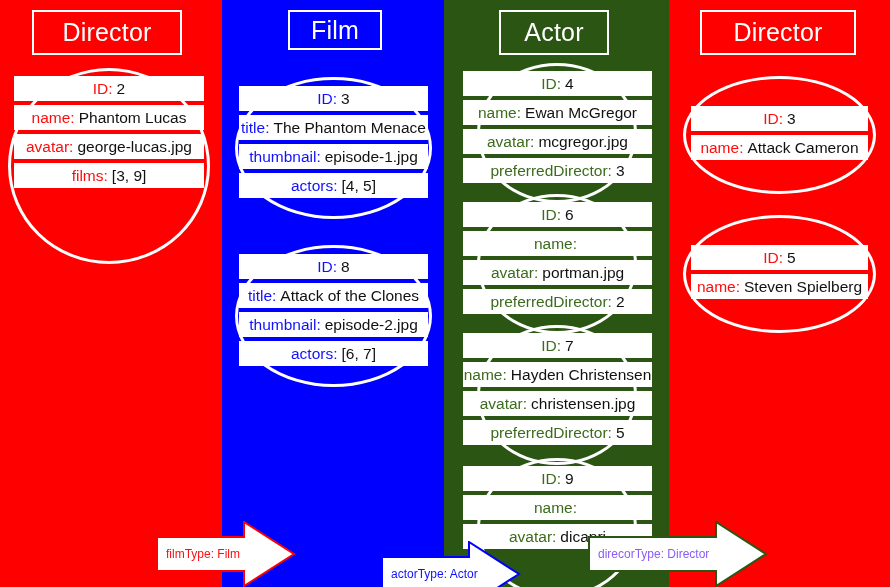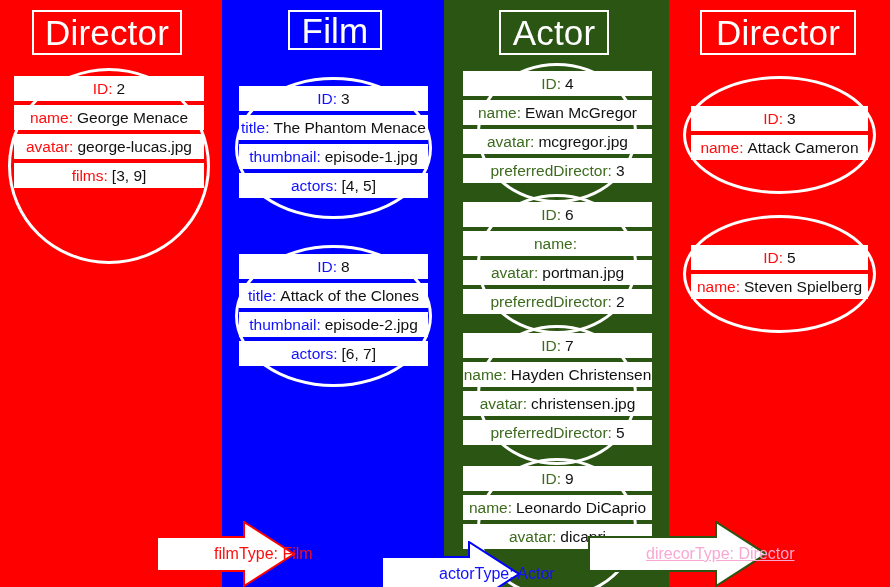--- a/index.html
+++ b/index.html
@@ -17,21 +17,21 @@
   .lane.red1{left:0;width:222px;background:#FF0000;}
   .lane.blue{left:222px;width:222px;background:#0000FF;}
   .lane.green{left:444px;width:225px;background:#2B5513;}
   .lane.red2{left:669px;width:221px;background:#FF0000;}
 
   
   .title-box{
     position:absolute;
     border:2px solid #ffffff;
     color:#ffffff;
-    font-size:35px;
+    font-size:25px;
     line-height:1;
     display:flex;align-items:center;justify-content:center;
     letter-spacing:.2px;
     background:transparent;
     box-sizing:border-box;
     white-space:nowrap;
   }
 
   
   .record{position:absolute;}
@@ -67,28 +67,27 @@
   .arrow-shape{
     position:absolute;
     left:0;top:0;
   }
   .arrow-label{
     position:absolute;
     display:flex;align-items:center;
     height:34px;
     padding:0 6px;
     box-sizing:border-box;
-    font-size:16px;
+    font-size:12px;
     white-space:nowrap;
     z-index:3;
-    margin-left:48px;
   }
   .lbl-red{color:#FF0D0D;}
   .lbl-blue{color:#1111FF;}
-  .lbl-green{color:#f9a8d4;text-decoration:underline;}
+  .lbl-green{color:#8b5cf6;}
 </style>
 </head>
 <body>
 
 <div id="stage">
 
   <div class="lane red1"></div>
   <div class="lane blue"></div>
   <div class="lane green"></div>
   <div class="lane red2"></div>
@@ -100,21 +99,21 @@
 
   <div class="record red-lane" style="left:14px;top:76px;width:190px;">
     <div class="ring" style="left:-6px;top:-8px;width:202px;height:196px;"></div>
     <div class="fields">
       <div class="field">
         <span class="k">ID:</span>
         <span class="v">2</span>
       </div>
       <div class="field">
         <span class="k">name:</span>
-        <span class="v">George Menace</span>
+        <span class="v">Phantom Lucas</span>
       </div>
       <div class="field">
         <span class="k">avatar:</span>
         <span class="v">george-lucas.jpg</span>
       </div>
       <div class="field">
         <span class="k">films:</span>
         <span class="v">[3, 9]</span>
       </div>
     </div>
@@ -231,21 +230,20 @@
 
   <div class="record green-lane" style="left:463px;top:466px;width:189px;">
     <div class="ring" style="left:14px;top:-8px;width:160px;height:140px;"></div>
     <div class="fields">
       <div class="field">
         <span class="k">ID:</span>
         <span class="v">9</span>
       </div>
       <div class="field">
         <span class="k">name:</span>
-        <span class="v">Leonardo DiCaprio</span>
       </div>
       <div class="field">
         <span class="k">avatar:</span>
         <span class="v">dicapri</span>
       </div>
     </div>
   </div>
 
   <div class="record red-lane" style="left:691px;top:106px;width:177px;">
     <div class="ring" style="left:-8px;top:-30px;width:193px;height:118px;"></div>

